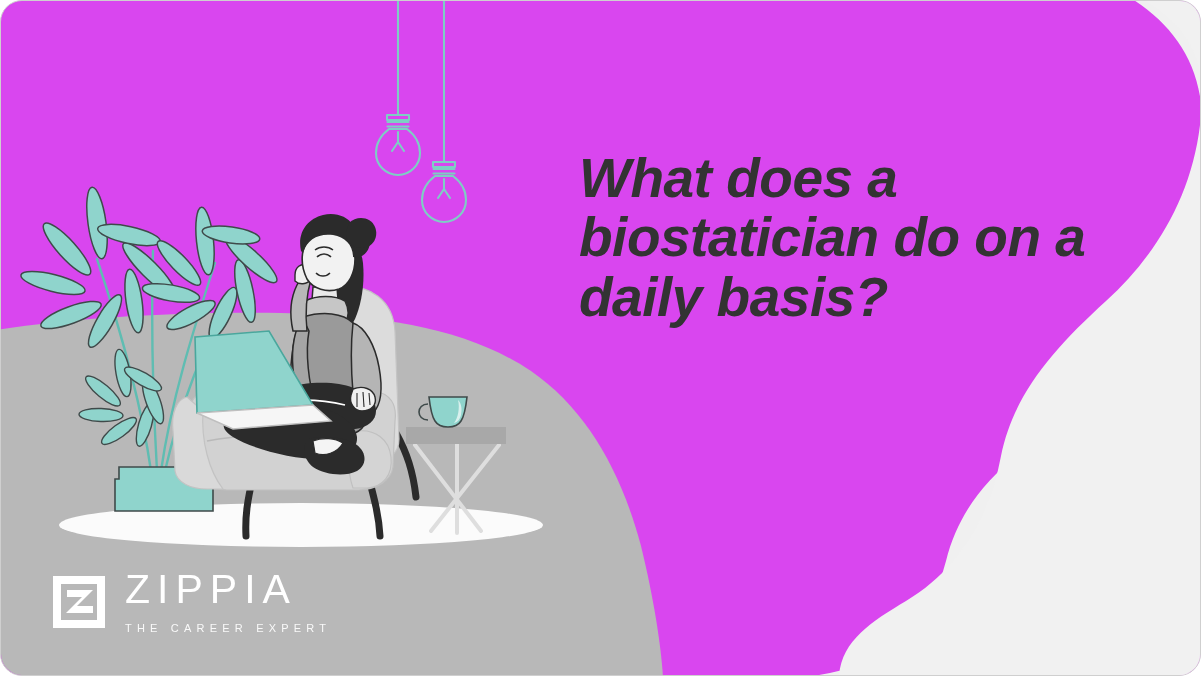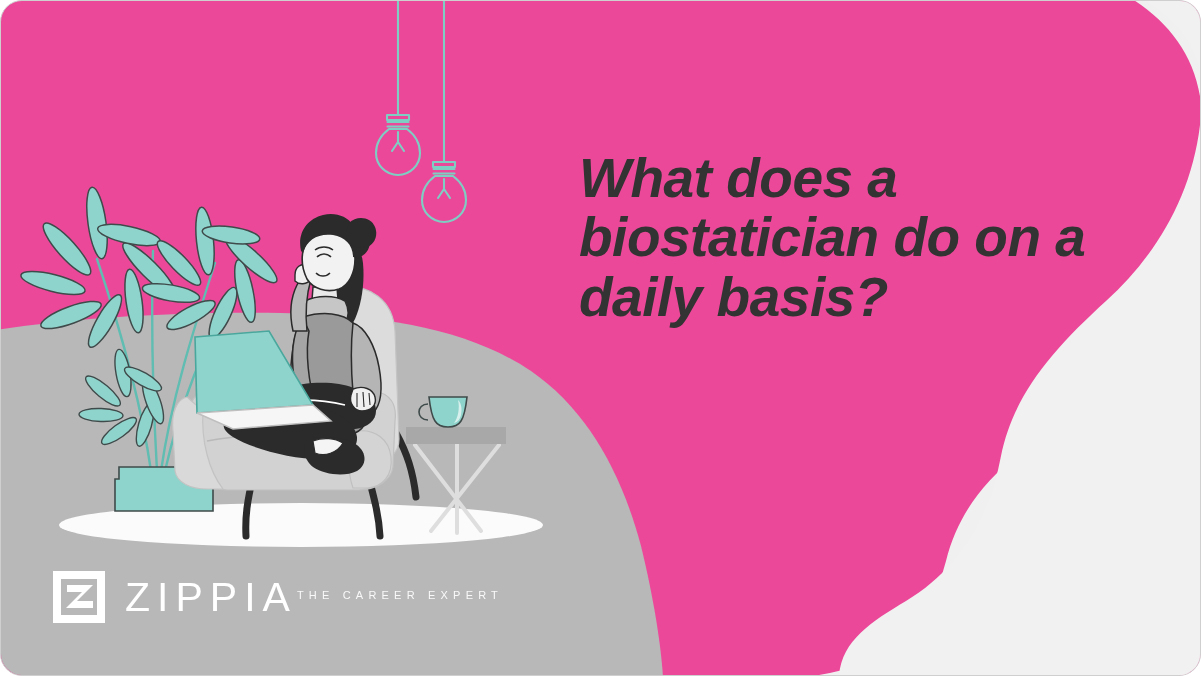--- a/index.html
+++ b/index.html
@@ -9,21 +9,21 @@
     background: #ffffff;
   }
   body {
     font-family: "Liberation Sans", sans-serif;
   }
 
   .card {
     position: relative;
     width: 1201px;
     height: 676px;
-    background: #ec4899;
+    background: #d946ef;
     border: 1px solid #cfcfcf;
     border-radius: 22px;
     overflow: hidden;
     box-sizing: border-box;
   }
 
   .layer {
     position: absolute;
     top: 0;
     left: 0;
@@ -57,21 +57,21 @@
     z-index: 45;
   }
   .logo-mark {
     width: 56px;
     height: 56px;
     flex: none;
   }
   .logo-text {
     margin-left: 18px;
     display: flex;
-    flex-direction: row;
+    flex-direction: column;
     justify-content: center;
   }
   .logo-word {
     font-family: "Liberation Sans", sans-serif;
     font-size: 41px;
     font-weight: normal;
     letter-spacing: 7px;
     color: #ffffff;
     line-height: 1;
   }

